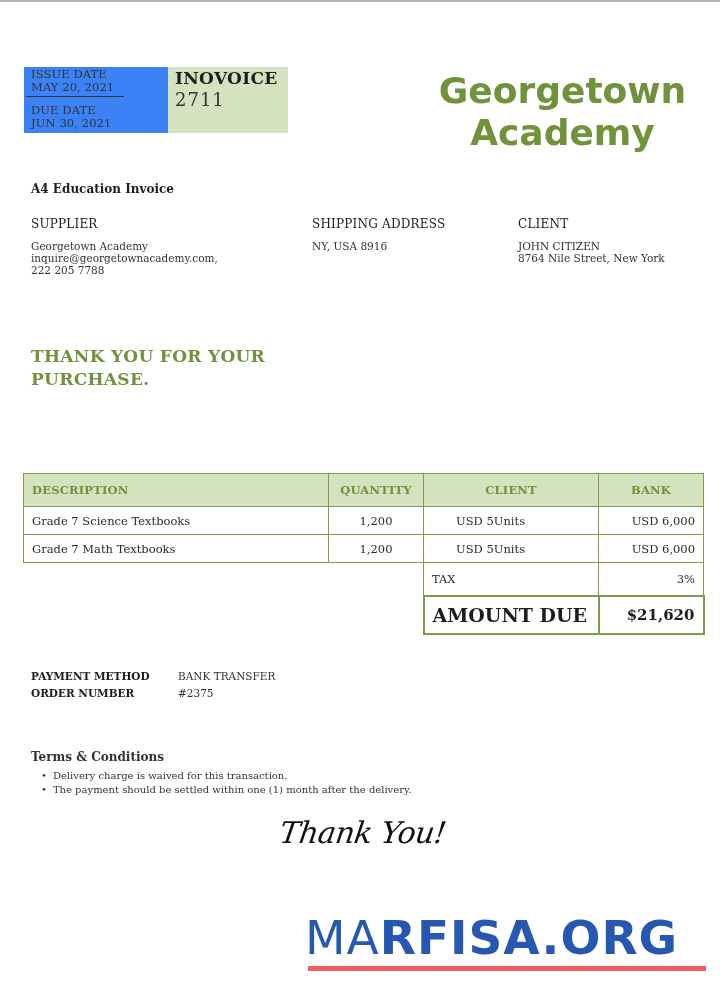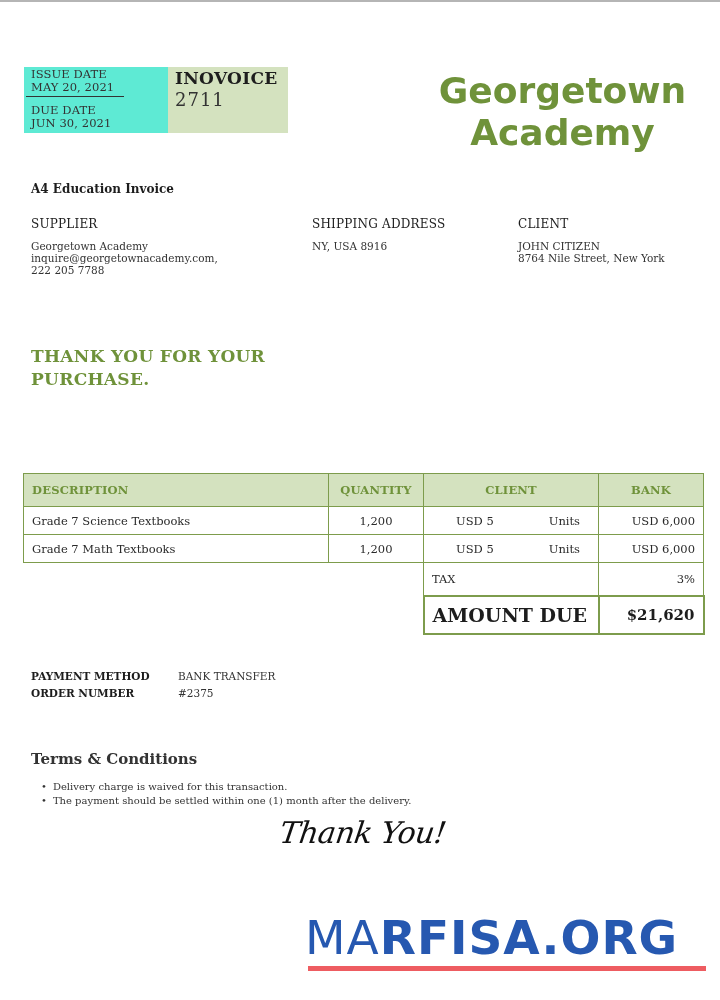--- a/index.html
+++ b/index.html
@@ -3,21 +3,21 @@
 <meta charset="utf-8">
 <style>
   html, body { margin: 0; padding: 0; }
   body {
     width: 720px; height: 1000px; position: relative; overflow: hidden;
     background: #ffffff; color: #222;
     font-family: "DejaVu Serif", "Liberation Serif", serif;
   }
   .topline { position: absolute; left: 0; top: 0; width: 720px; height: 2px; background: #b5b5b5; }
 
-  .datebox { position: absolute; left: 24px; top: 67px; width: 144px; height: 66px; background: #5eead4; }
+  .datebox { position: absolute; left: 24px; top: 67px; width: 144px; height: 66px; background: #3b82f6; }
   .datebox .lbl { font-size: 11.5px; line-height: 13px; color: #333; letter-spacing: 0.1px; }
   .datebox .blk1 { position: absolute; left: 7px; top: 1px; }
   .datebox .blk2 { position: absolute; left: 7px; top: 37px; }
   .datebox .sep { position: absolute; left: 2px; top: 29px; width: 98px; height: 1px; background: #333; }
   .invbox { position: absolute; left: 168px; top: 67px; width: 120px; height: 66px; background: #d4e2bf; }
   .invbox .title { position: absolute; left: 7px; top: 1px; font-size: 17px; font-weight: bold; color: #1d1d1d; letter-spacing: 0.3px; }
   .invbox .num { position: absolute; left: 7px; top: 22px; font-size: 18px; color: #333; letter-spacing: 1px; }
 
   .brand { position: absolute; left: 420px; top: 70px; width: 285px; text-align: center; color: #6f923a;
     font-family: "DejaVu Sans", sans-serif; font-weight: bold; font-size: 36px; line-height: 42px; }
@@ -30,33 +30,33 @@
   .thanks-big { position: absolute; left: 31px; top: 345px; font-size: 17px; line-height: 23px; font-weight: bold; color: #6f923a; letter-spacing: 0.3px; }
 
   table.items { position: absolute; left: 23px; top: 473px; border-collapse: collapse; font-size: 11.5px; color: #2a2a2a; }
   table.items td, table.items th { border: 1.5px solid #7d9c4c; padding: 0 8px; }
   table.items th { background: #d4e2bf; color: #6f923a; font-weight: bold; height: 32px; font-size: 11.5px; letter-spacing: 0.2px; }
   table.items td { height: 27px; }
   .c-desc { width: 288px; text-align: left; }
   .c-qty { width: 78px; text-align: center; }
   .c-price { width: 157px; }
   .c-total { width: 87px; text-align: right; }
-  .price-inner { display: flex; justify-content: space-between; padding: 0 10px 0 24px; }
+  .price-inner { display: flex; justify-content: flex-start; padding: 0 10px 0 24px; }
   .noborder { border: none !important; }
   tr.tax td { height: 32px; }
   tr.due td { height: 36px; border-width: 2px; }
   .due-label { font-weight: bold; font-size: 19px; color: #1d1d1d; }
   .due-value { font-weight: bold; font-size: 15px; color: #1d1d1d; }
 
   .pay { position: absolute; left: 31px; top: 668px; font-size: 10.5px; line-height: 17px; }
   .pay .k { font-weight: bold; color: #1d1d1d; display: inline-block; width: 147px; }
   .pay .v { color: #333; }
 
   .terms { position: absolute; left: 31px; top: 750px; font-size: 10.5px; color: #333; }
-  .terms .t { font-weight: bold; margin-bottom: 12px; font-size: 15px; }
+  .terms .t { font-weight: bold; margin-bottom: 5px; font-size: 12px; }
   .terms ul { margin: 0; padding-left: 10px; list-style: none; }
   .terms li { line-height: 13.5px; font-size: 10px; }
   .terms li::before { content: "•"; margin-right: 6px; }
 
   .sig { position: absolute; left: 280px; top: 815px; font-family: "DejaVu Serif", serif; font-style: italic; font-size: 30px; color: #111; transform: skewX(-8deg); letter-spacing: -0.5px; }
 
   .wm { position: absolute; left: 305px; top: 910px; font-family: "DejaVu Sans", sans-serif; font-size: 47px; color: #2658b0; letter-spacing: 1px; line-height: 56px; }
   .wm .thin { font-weight: normal; }
   .wm .bold { font-weight: bold; margin-top: 8px; }
   .wm-line { position: absolute; left: 308px; top: 966px; width: 398px; height: 5px; background: #ee5c61; }

